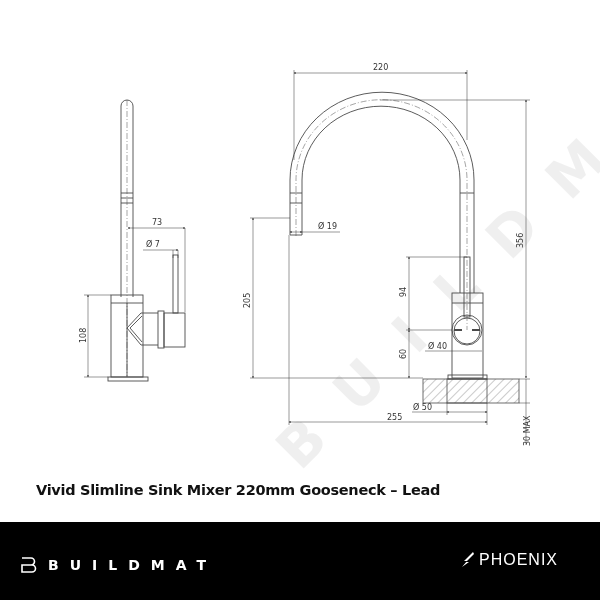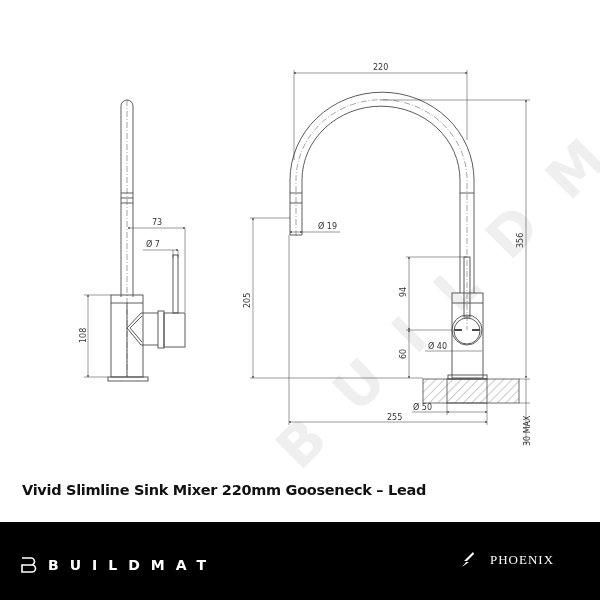--- a/index.html
+++ b/index.html
@@ -1,24 +1,24 @@
 <!DOCTYPE html>
 <html><head>
 <meta charset="utf-8">
 <style>
   html, body { margin:0; padding:0; }
   body { width:600px; height:600px; background:#ffffff; position:relative; overflow:hidden; font-family:"DejaVu Sans", sans-serif; }
   #drawing { position:absolute; left:0; top:0; width:600px; height:520px; }
   .dimtext { font-family:"DejaVu Sans", sans-serif; font-size:8px; fill:#333; }
-  .title { position:absolute; left:22px; top:482px; font-family:"DejaVu Sans", sans-serif; font-weight:bold; font-size:14.5px; color:#111; letter-spacing:-0.3px; }
+  .title { position:absolute; left:36px; top:482px; font-family:"DejaVu Sans", sans-serif; font-weight:bold; font-size:14.5px; color:#111; letter-spacing:-0.3px; }
   .footer { position:absolute; left:0; top:522px; width:600px; height:78px; background:#000; }
   .bm-logo { position:absolute; left:20px; top:556px; display:flex; align-items:center; }
   .bm-text { color:#fff; font-family:"DejaVu Sans", sans-serif; font-weight:bold; font-size:14px; letter-spacing:11px; margin-left:10px; }
   .ph-logo { position:absolute; left:460px; top:551px; display:flex; align-items:center; }
-  .ph-text { color:#fff; font-family:Liberation Serif, serif; font-size:13px; letter-spacing:1px; margin-left:14px; }
+  .ph-text { color:#fff; font-family:Liberation Sans, sans-serif; font-size:16px; letter-spacing:1px; margin-left:3px; }
 </style>
 </head>
 <body>
 
 <svg id="drawing" viewBox="0 0 600 520" xmlns="http://www.w3.org/2000/svg">
   <defs>
     <pattern id="hatch" patternUnits="userSpaceOnUse" width="6" height="6" patternTransform="rotate(45)">
       <line x1="0" y1="0" x2="0" y2="6" stroke="#666" stroke-width="0.7"></line>
     </pattern>
     <marker id="arr" viewBox="0 0 6 6" refX="5" refY="3" markerWidth="4" markerHeight="4" orient="auto-start-reverse">

